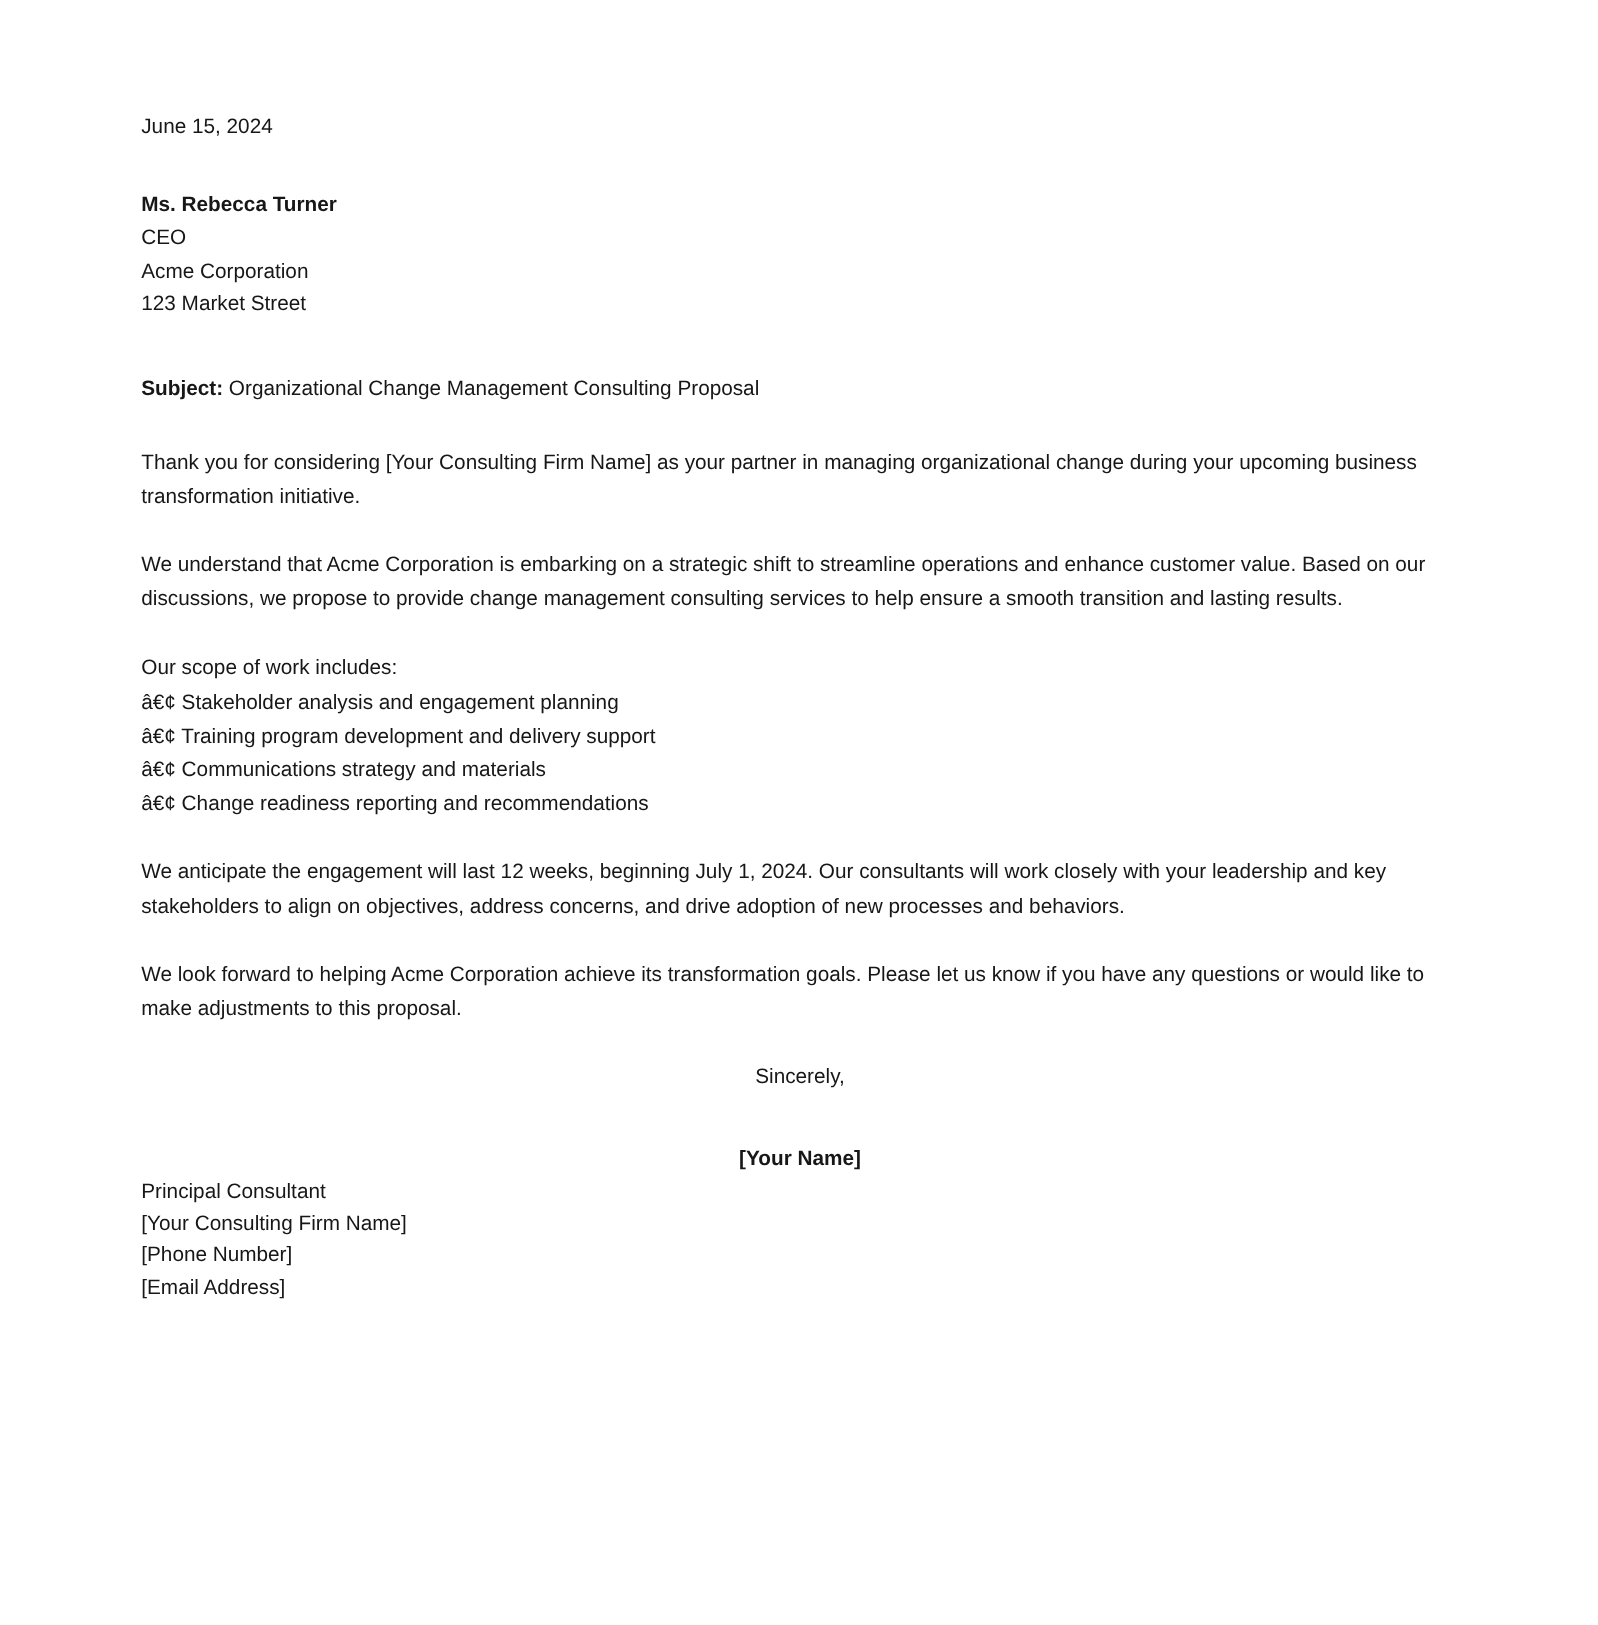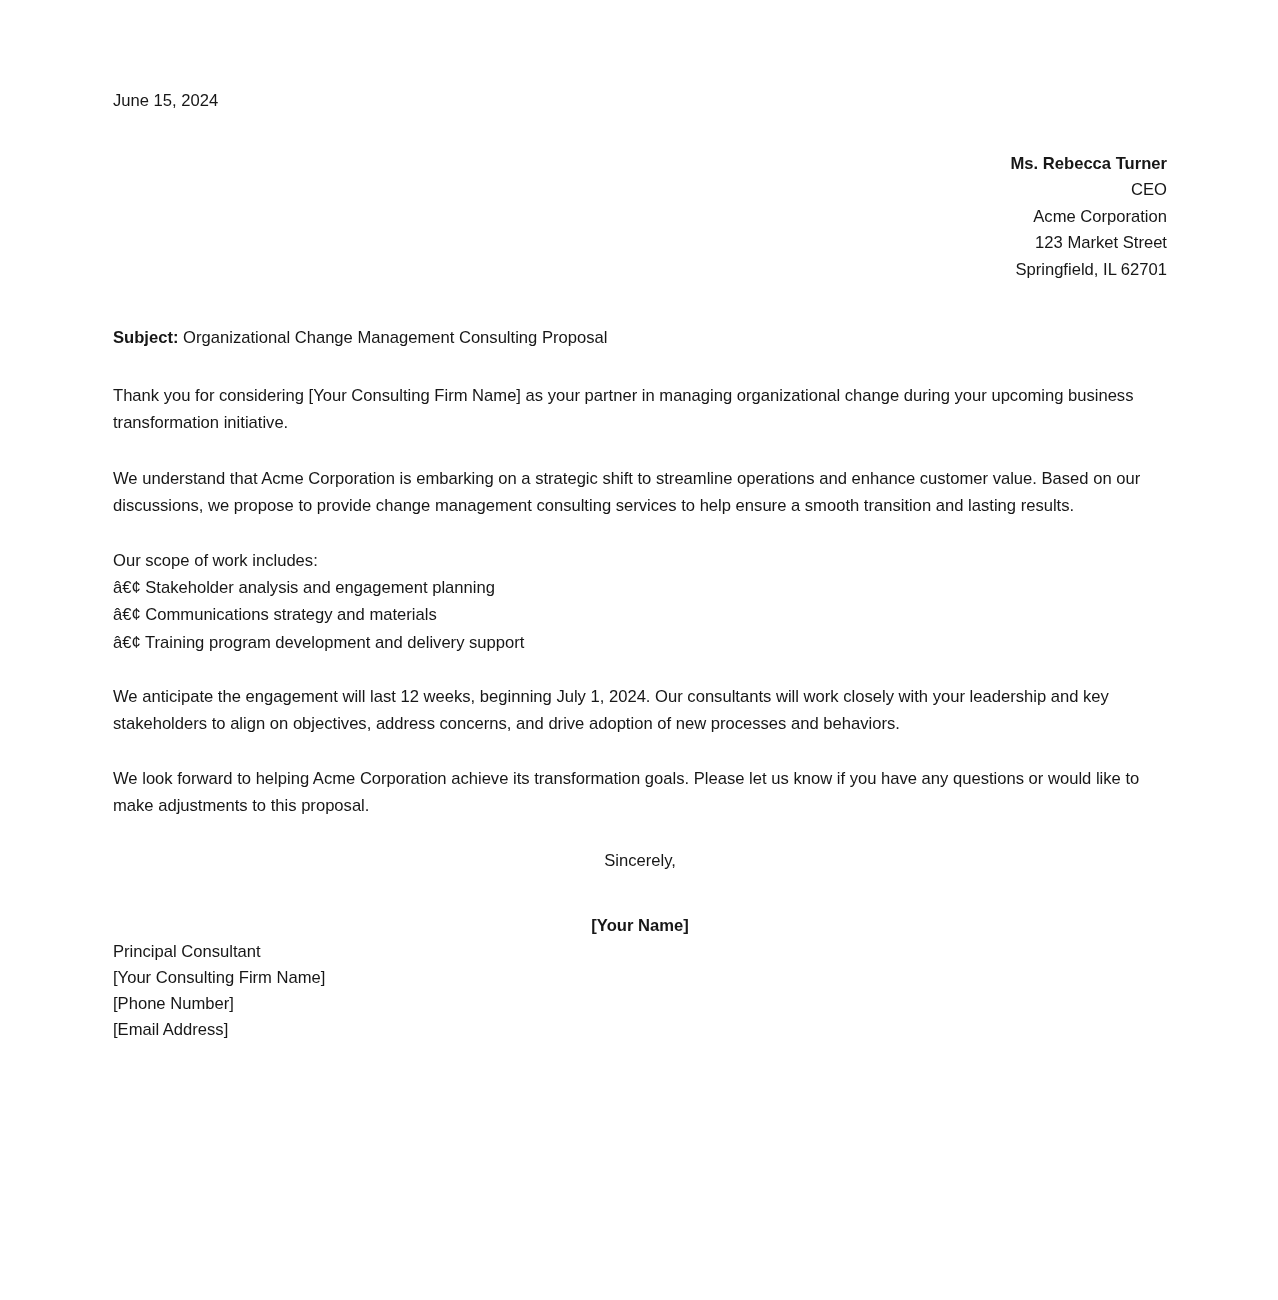--- a/index.html
+++ b/index.html
@@ -25,21 +25,20 @@
   .letter {
     width: 1054px;
     font-size: 16.6px;
     line-height: 26.6px;
   }
   .date-line {
     margin: 0 0 36px 0;
   }
   .recipient {
     margin: 0 0 41px 0;
-    text-align: right;
   }
   .recipient .line {
     display: block;
   }
   .recipient .name {
     font-weight: bold;
   }
   .subject-line {
     margin: 0 0 31px 0;
   }
@@ -91,38 +90,38 @@
 <div class="page">
   <div class="letter">
 
     <div class="date-line">June 15, 2024</div>
 
     <div class="recipient">
       <span class="line name">Ms. Rebecca Turner</span>
       <span class="line">CEO</span>
       <span class="line">Acme Corporation</span>
       <span class="line">123 Market Street</span>
-      <span class="line">Springfield, IL 62701</span>
     </div>
 
     <div class="subject-line">
       <span class="subject-label">Subject:</span><span> Organizational Change Management Consulting Proposal</span>
     </div>
 
 
     <p class="body-para">Thank you for considering [Your Consulting Firm Name] as your partner in managing organizational change during your upcoming business transformation initiative.</p>
 
     <p class="body-para">We understand that Acme Corporation is embarking on a strategic shift to streamline operations and enhance customer value. Based on our discussions, we propose to provide change management consulting services to help ensure a smooth transition and lasting results.</p>
 
     <p class="scope-intro">Our scope of work includes:</p>
 
     <ul class="scope-list">
       <li><span class="bullet-glyph">â€¢ </span><span>Stakeholder analysis and engagement planning</span></li>
+      <li><span class="bullet-glyph">â€¢ </span><span>Training program development and delivery support</span></li>
       <li><span class="bullet-glyph">â€¢ </span><span>Communications strategy and materials</span></li>
-      <li><span class="bullet-glyph">â€¢ </span><span>Training program development and delivery support</span></li>
+      <li><span class="bullet-glyph">â€¢ </span><span>Change readiness reporting and recommendations</span></li>
     </ul>
 
     <p class="body-para">We anticipate the engagement will last 12 weeks, beginning July 1, 2024. Our consultants will work closely with your leadership and key stakeholders to align on objectives, address concerns, and drive adoption of new processes and behaviors.</p>
 
     <p class="body-para">We look forward to helping Acme Corporation achieve its transformation goals. Please let us know if you have any questions or would like to make adjustments to this proposal.</p>
 
     <div class="closing">Sincerely,</div>
 
     <div class="signature">
       <span class="line signer-name">[Your Name]</span>

